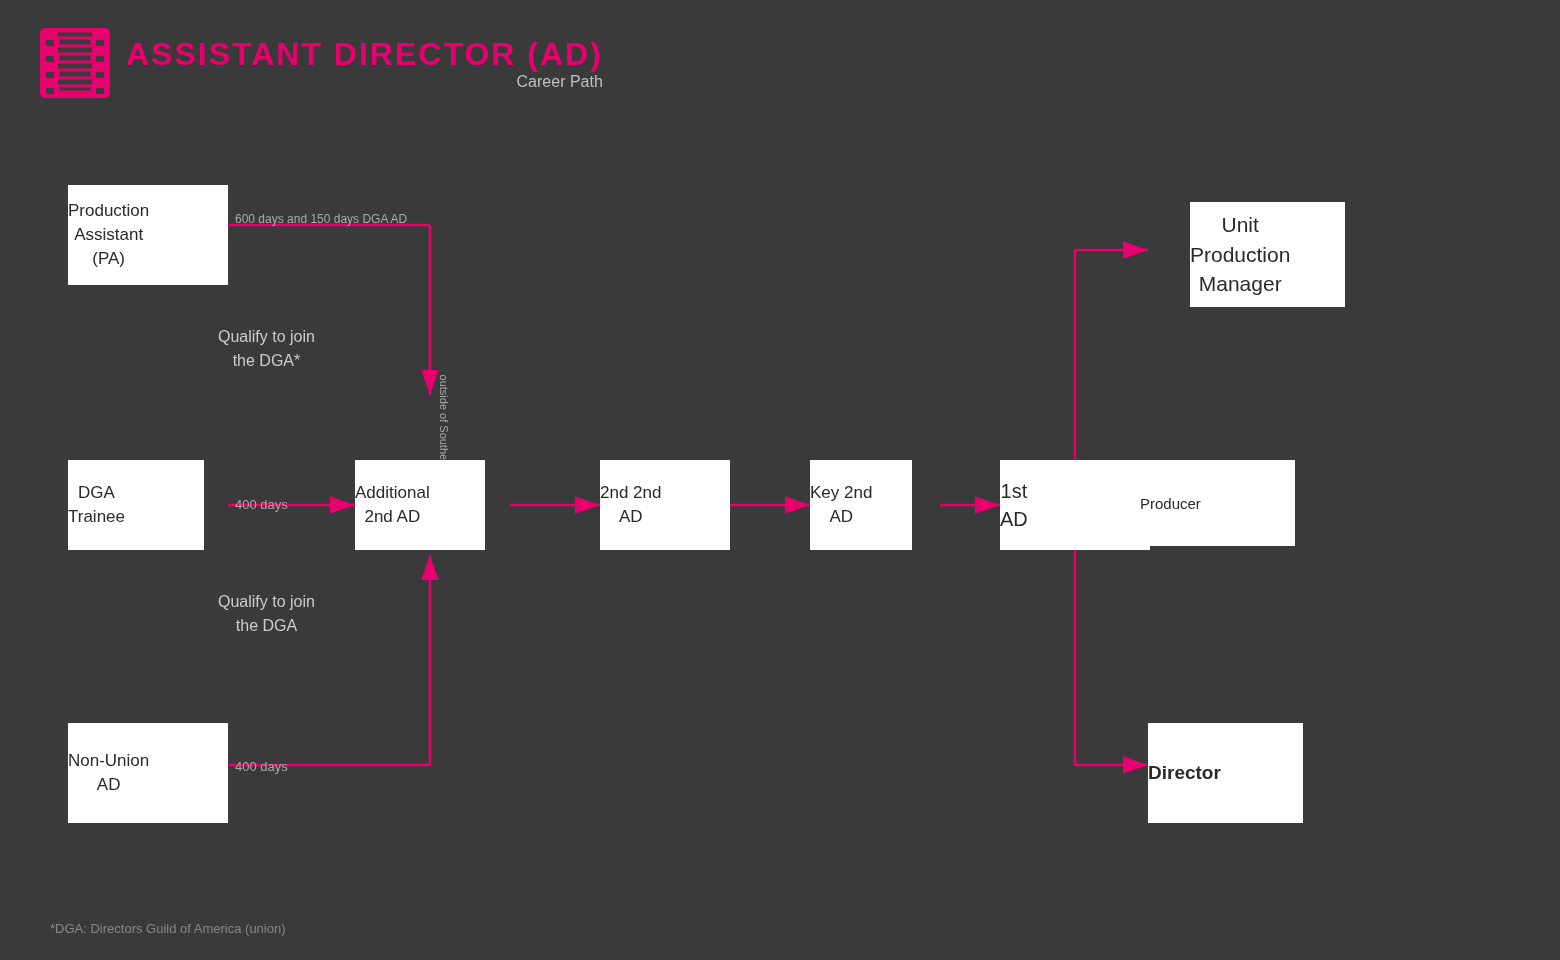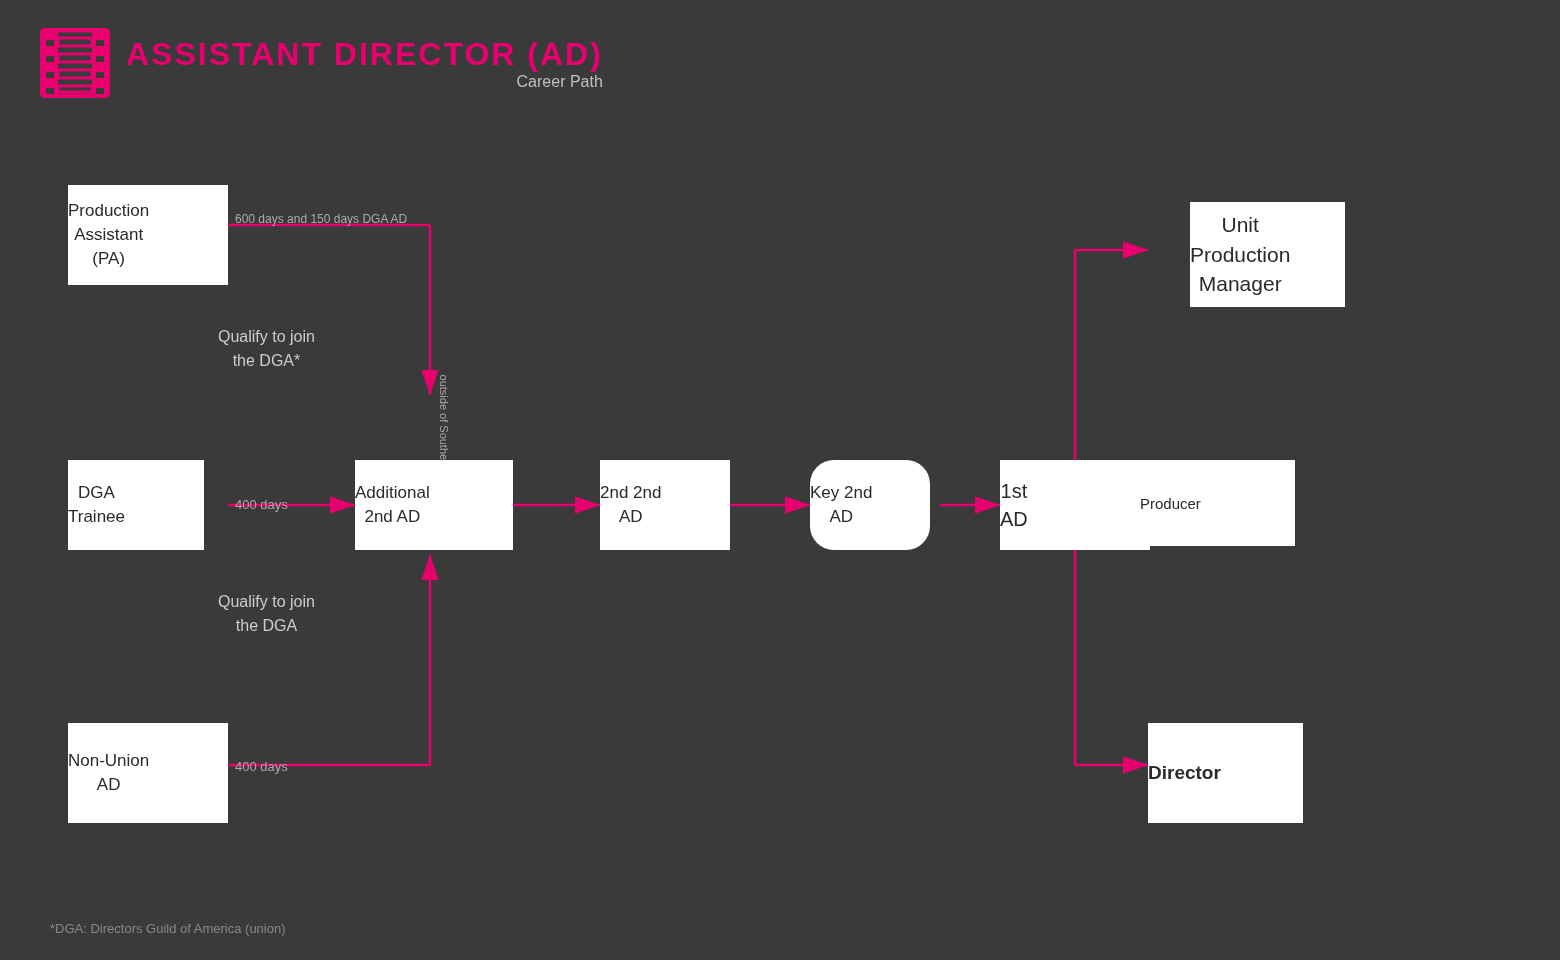--- a/index.html
+++ b/index.html
@@ -185,31 +185,31 @@
 
   <div class="box" style="left:68px; top:330px; width:136px; height:90px; font-size:17px;">
     <span style="white-space:pre-line;">DGA
 Trainee</span>
   </div>
 
   <div class="label" style="left:235px; top:366px; font-size:13px; color:#aaa; white-space:nowrap;">
     <span>400 days</span>
   </div>
 
-  <div class="box" style="left:355px; top:330px; width:158px; height:90px; font-size:17px;">
+  <div class="box" style="left:355px; top:330px; width:130px; height:90px; font-size:17px;">
     <span style="white-space:pre-line;">Additional
 2nd AD</span>
   </div>
 
   <div class="box" style="left:600px; top:330px; width:130px; height:90px; font-size:17px;">
     <span style="white-space:pre-line;">2nd 2nd
 AD</span>
   </div>
 
-  <div class="box" style="left:810px; top:330px; width:120px; height:90px; font-size:17px;border-radius:24px;">
+  <div class="box" style="left:810px; top:330px; width:102px; height:90px; font-size:17px;">
     <span style="white-space:pre-line;">Key 2nd
 AD</span>
   </div>
 
   <div class="box" style="left:1000px; top:330px; width:150px; height:90px; font-size:20px;">
     <span style="white-space:pre-line;">1st
 AD</span>
   </div>
 
   <div class="box" style="left:1190px; top:72px; width:155px; height:105px; font-size:21px;">

